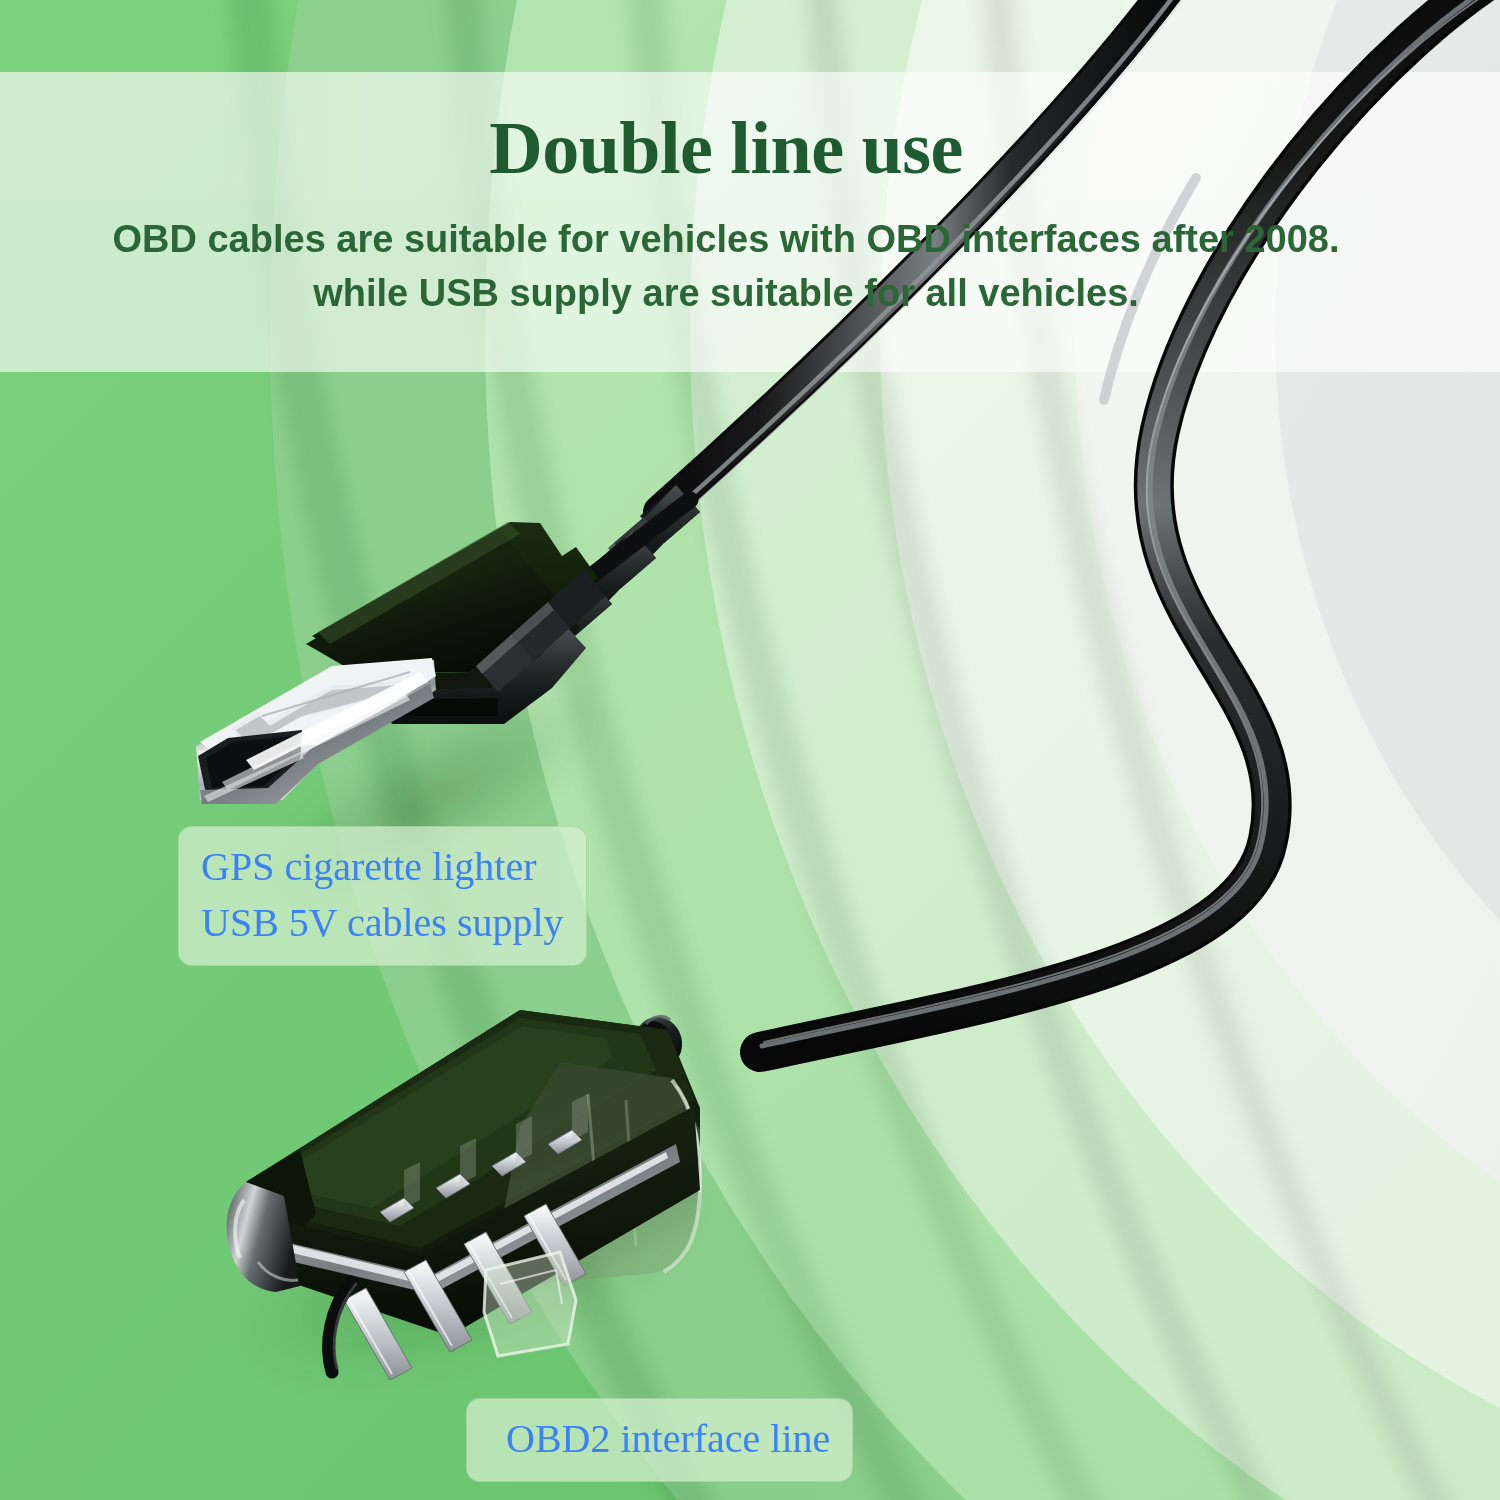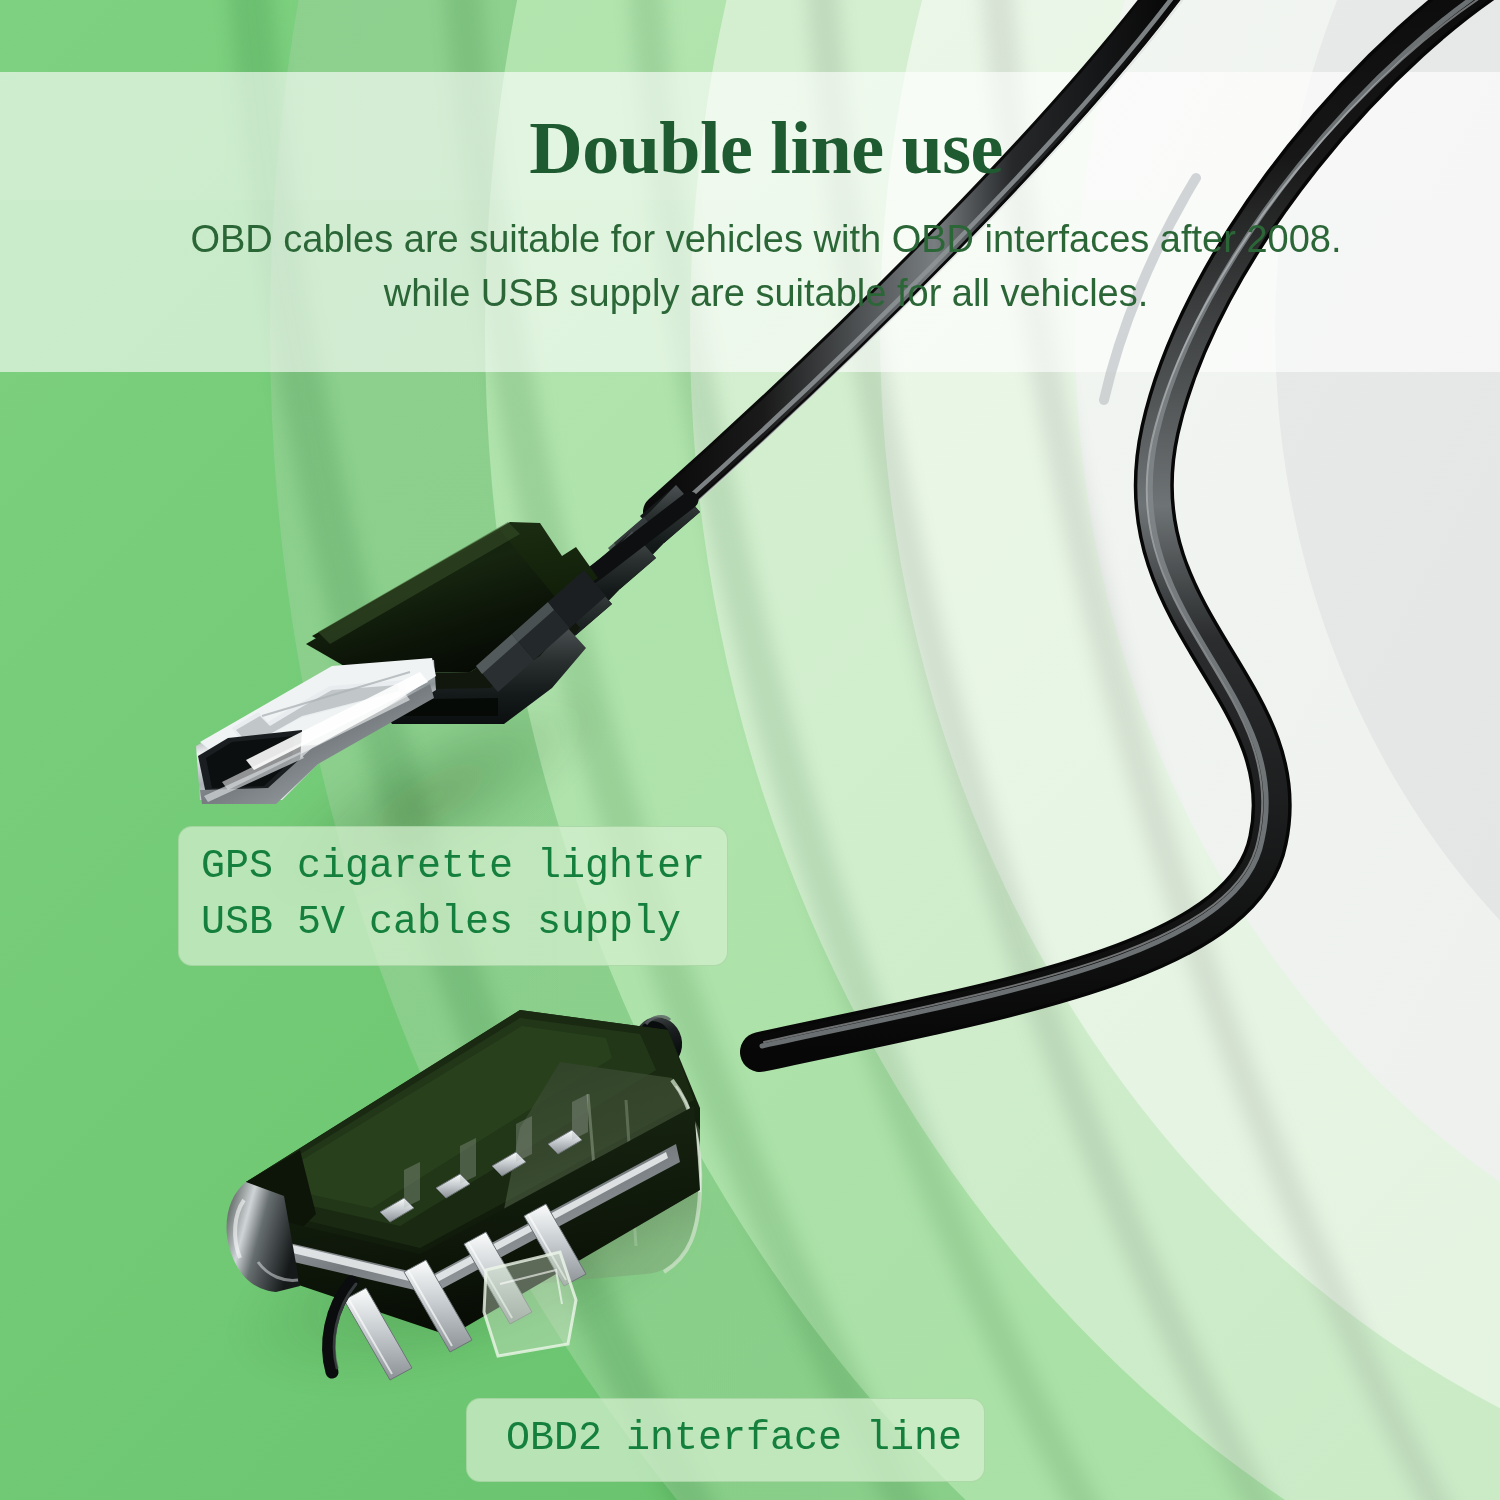--- a/index.html
+++ b/index.html
@@ -39,53 +39,52 @@
   #band-body  { top: 200px; height: 172px; background: rgba(255,255,255,0.60); }
 
   #header {
     position: absolute;
     left: 0; top: 72px;
     width: 1452px;
     height: 300px;
     z-index: 4;
     text-align: center;
     pointer-events: none;
-    margin-left: 40px;
   }
   #title {
     margin: 0;
     padding-top: 30px;
     font-family: "Liberation Serif", "DejaVu Serif", serif;
     font-weight: bold;
     font-size: 74px;
     line-height: 92px;
     letter-spacing: -0.5px;
     color: #1e5b30;
   }
   #subtitle {
     margin: 0;
     padding-top: 18px;
     font-family: "Liberation Sans", sans-serif;
     font-size: 38px;
     line-height: 54px;
     color: #2b6637;
     font-weight: 400;
   }
-  #subtitle .line { display: block; }
+  #subtitle .line { display: block; font-weight: bold; }
 
   
   .callout {
     position: absolute;
     z-index: 6;
     box-sizing: border-box;
     background: rgba(214,240,208,0.72);
     border: 1px solid rgba(150,200,145,0.55);
     border-radius: 14px;
-    color: #15803d;
-    font-family: Liberation Mono, monospace;
+    color: #3b82f6;
+    font-family: Liberation Serif, serif;
     font-size: 40px;
     line-height: 56px;
     padding: 12px 22px 14px 22px;
     white-space: nowrap;
   }
   .callout .line { display: block; }
   #callout-usb  { left: 178px; top: 826px; }
   #callout-obd2 { left: 466px; top: 1398px; font-size: 40px; padding-left: 39px; }
 </style>
 </head>

